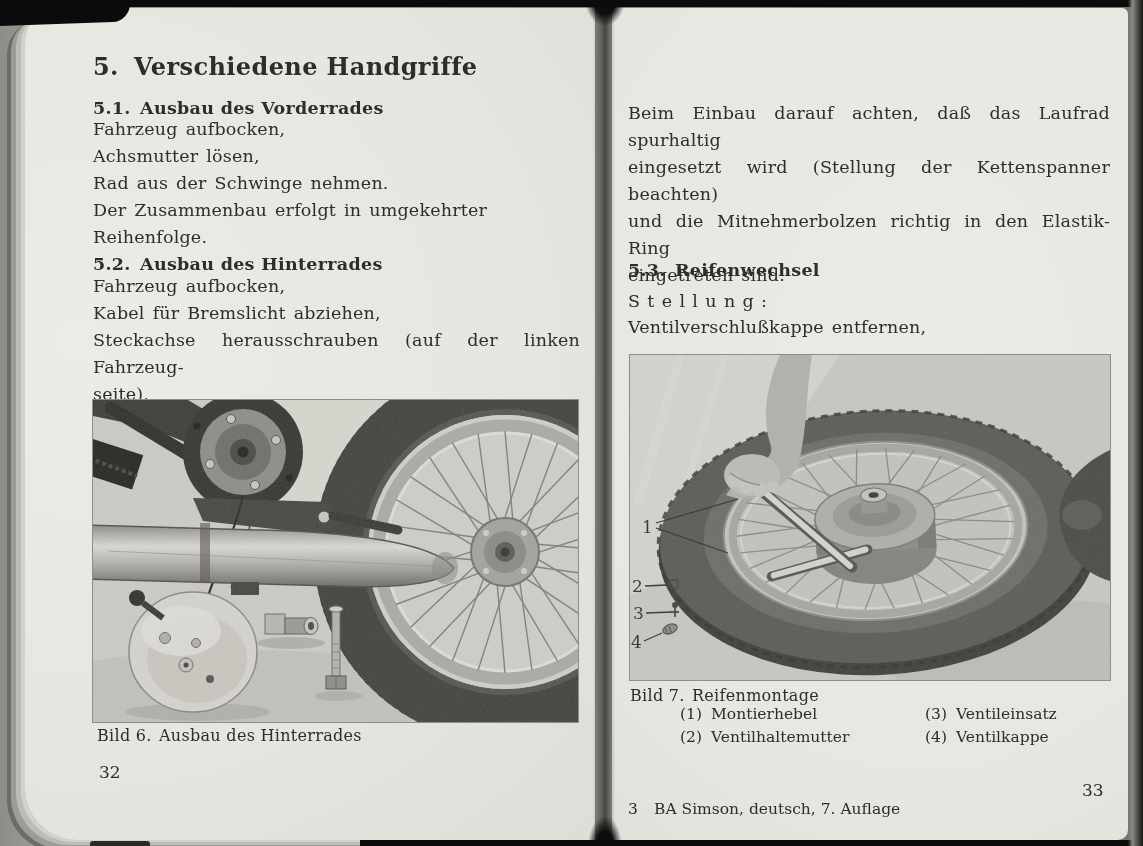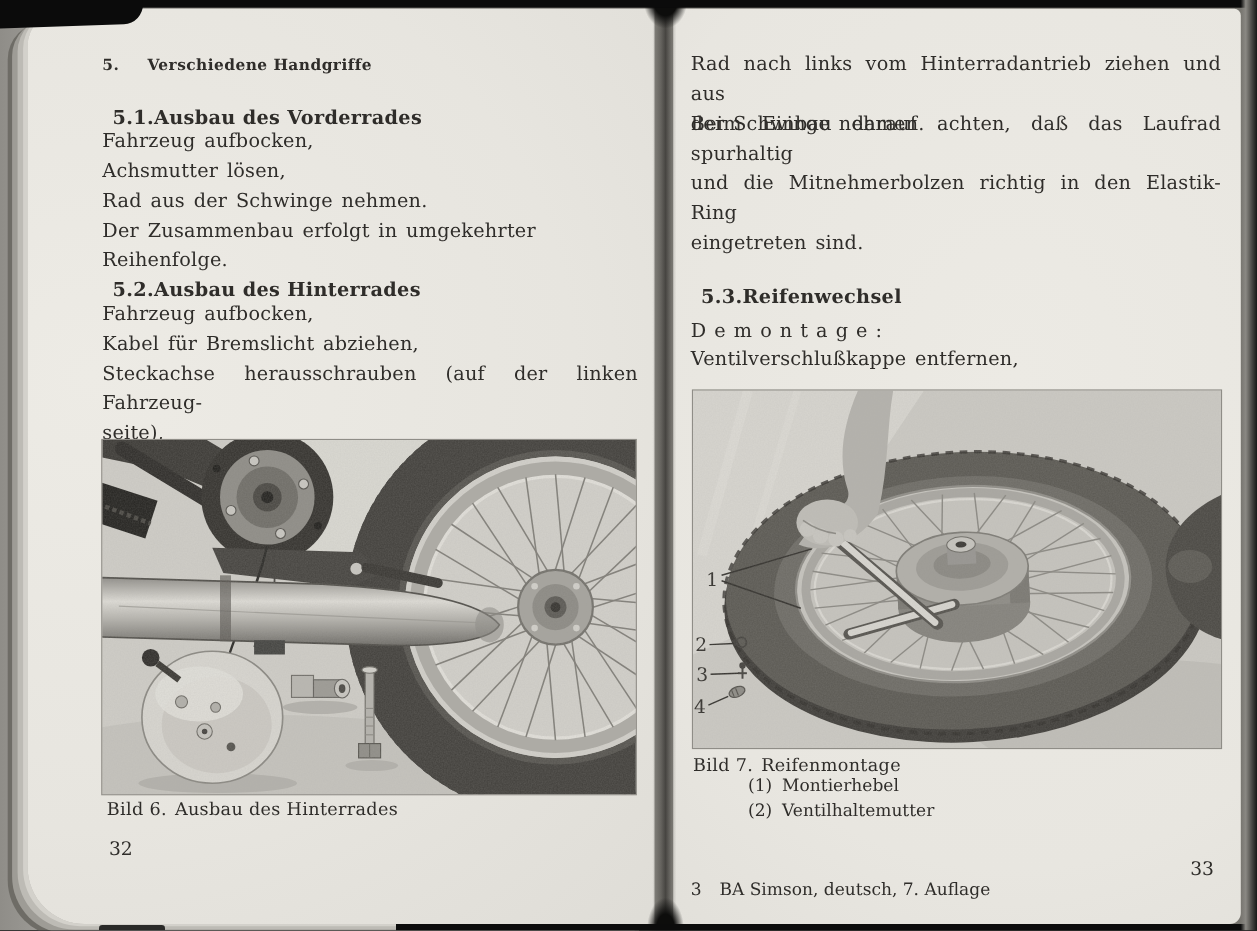--- a/index.html
+++ b/index.html
@@ -30,24 +30,24 @@
       radial-gradient(120% 90% at 60% 40%, #eceae4 0%, #e8e6e0 60%, #dedcd6 100%);
     border-radius:0 6px 10px 0;
   }
   .gutter{position:absolute;top:0;left:593px;width:22px;height:846px;
     background:linear-gradient(90deg,rgba(60,58,54,0) 0%,rgba(60,58,54,.45) 35%,rgba(35,34,31,.65) 55%,rgba(60,58,54,.25) 80%,rgba(60,58,54,0) 100%);}
   .gutter-top{position:absolute;top:0;left:585px;width:40px;height:26px;background:radial-gradient(50% 100% at 50% 0%,#0d0d0c 55%,rgba(13,13,12,0) 100%);}
   .gutter-bot{position:absolute;bottom:0;left:588px;width:34px;height:30px;background:radial-gradient(50% 100% at 50% 100%,#0d0d0c 50%,rgba(13,13,12,0) 100%);}
 
   
   .abs{position:absolute;}
-  .h1{font-size:14px;font-weight:bold;letter-spacing:.4px;white-space:nowrap;}
+  .h1{font-size:24px;font-weight:bold;letter-spacing:.4px;white-space:nowrap;}
   .h1 .num{display:inline-block;width:41px;}
   .h2{font-size:17.5px;font-weight:bold;letter-spacing:.3px;white-space:nowrap;}
-  .h2 .num{display:inline-block;width:47px;text-align:right;}
+  .h2 .num{display:inline-block;width:47px;}
   .bl{font-size:17.5px;line-height:27px;letter-spacing:.2px;word-spacing:2.2px;}
   .bl.j{text-align:justify;text-align-last:justify;}
   .bl.b{font-weight:bold;word-spacing:1.5px;}
   .caption{font-size:16px;letter-spacing:.3px;white-space:nowrap;}
   .caption .lbl{display:inline-block;width:62px;}
   .pagenum{font-size:17px;}
   .spread{letter-spacing:.42em;}
   .legend-row{font-size:15.5px;line-height:23px;white-space:nowrap;}
   .legend-row .n{display:inline-block;width:31px;}
   .footer{font-size:15.5px;white-space:nowrap;}
@@ -223,37 +223,34 @@
 
     <div class="abs caption" style="left:72px;top:718px;">
       <span class="lbl">Bild 6.</span><span>Ausbau des Hinterrades</span>
     </div>
 
     <div class="abs pagenum" style="left:74px;top:754px;">32</div>
   </div>
 
   <div class="page" id="page-right">
 
-    <div class="abs" style="left:16px;top:38px;width:482px;">
-      <div class="bl j">Rad nach links vom Hinterradantrieb ziehen und aus</div>
-      <div class="bl">der Schwinge nehmen.</div>
-    </div>
 
     <div class="abs" style="left:16px;top:92px;width:482px;">
       <div class="bl j">Beim Einbau darauf achten, daß das Laufrad spurhaltig</div>
+      <div class="bl j">eingesetzt wird (Stellung der Kettenspanner beachten)</div>
       <div class="bl j">und die Mitnehmerbolzen richtig in den Elastik-Ring</div>
       <div class="bl">eingetreten sind.</div>
     </div>
 
 
     <div class="abs h2" style="left:16px;top:252px;">
       <span class="num">5.3.</span><span>Reifenwechsel</span>
     </div>
 
-    <div class="abs bl spread" style="left:16px;top:280px;">Demontage:</div>
+    <div class="abs bl spread" style="left:16px;top:280px;">Stellung:</div>
     <div class="abs bl" style="left:16px;top:306px;">Ventilverschlußkappe entfernen,</div>
 
     <figure class="abs" style="left:18px;top:347px;">
       <svg class="photo" width="480" height="325" viewBox="0 0 480 325">
         <defs>
           <filter id="grain2" x="0" y="0" width="100%" height="100%">
             <feTurbulence type="fractalNoise" baseFrequency="0.8" numOctaves="2" stitchTiles="stitch"></feTurbulence>
             <feColorMatrix type="matrix" values="0 0 0 0 0.42  0 0 0 0 0.41  0 0 0 0 0.39  0 0 0 0.2 0"></feColorMatrix>
           </filter>
         </defs>
@@ -364,20 +361,28 @@
     </div>
 
     <div class="abs" style="left:68px;top:695px;">
       <div class="legend-row">
         <span class="n">(1)</span><span>Montierhebel</span>
       </div>
       <div class="legend-row">
         <span class="n">(2)</span><span>Ventilhaltemutter</span>
       </div>
     </div>
+    <div class="abs" style="left:313px;top:695px;">
+      <div class="legend-row">
+        <span class="n">(3)</span><span>Ventileinsatz</span>
+      </div>
+      <div class="legend-row">
+        <span class="n">(4)</span><span>Ventilkappe</span>
+      </div>
+    </div>
 
     <div class="abs footer" style="left:16px;top:752px;margin-top:40px;">
       <span class="sig">3</span><span>BA Simson, deutsch, 7. Auflage</span>
     </div>
 
     <div class="abs pagenum" style="left:470px;top:752px;margin-top:20px;">33</div>
   </div>
 
   <div class="gutter"></div>
   <div class="gutter-top"></div>

